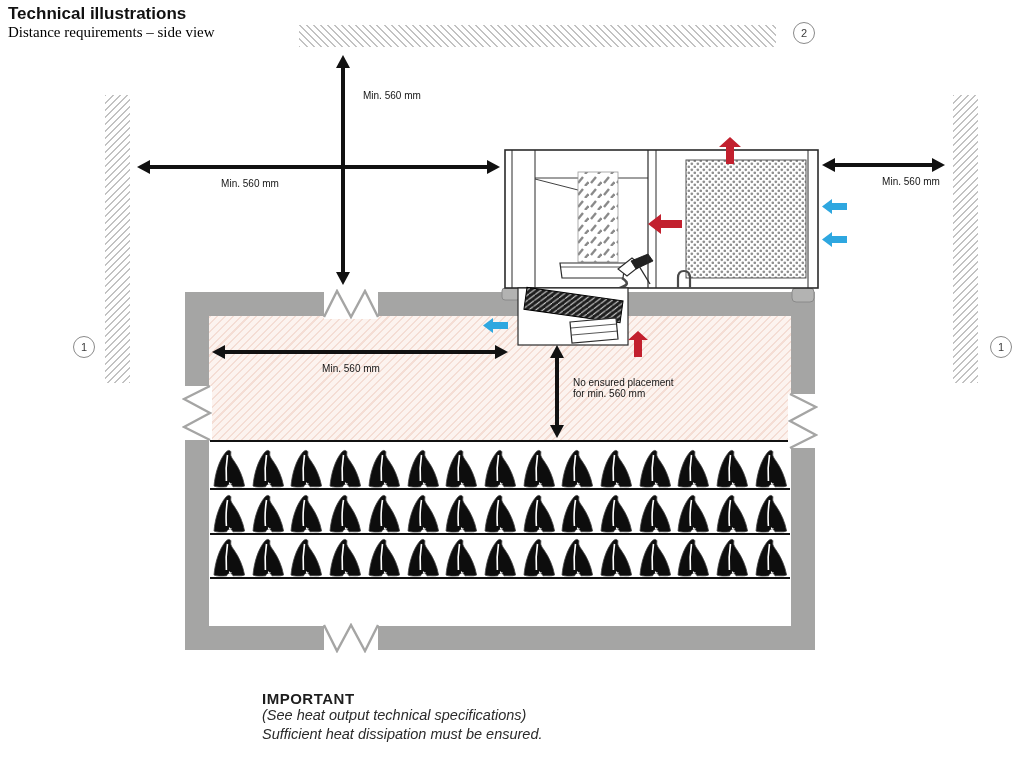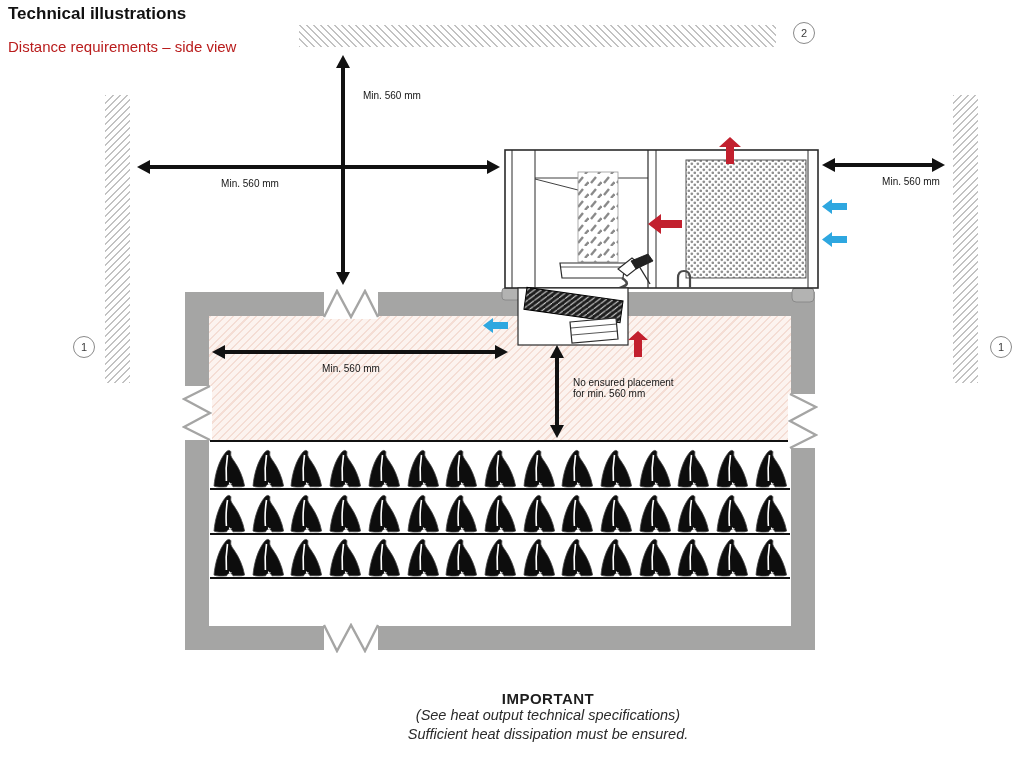--- a/index.html
+++ b/index.html
@@ -1,21 +1,21 @@
 <!DOCTYPE html>
 <html><head>
 <meta charset="utf-8">
 <style>
   html,body{margin:0;padding:0;}
   body{font-family:"Liberation Sans",sans-serif;background:#fff;}
   .stage{position:relative;width:1024px;height:761px;background:#fff;overflow:hidden;}
 
   
   .title{position:absolute;left:8px;top:4px;font-size:17px;font-weight:bold;color:#111;text-align:right;}
-  .subtitle{position:absolute;left:8px;top:38px;font-size:15px;color:#b91c1c;}
+  .subtitle{position:absolute;left:8px;top:24px;font-size:15px;color:#000000;font-family:Liberation Serif, serif;}
 
   
   .hatch-ceiling{position:absolute;background:repeating-linear-gradient(45deg,#c2c2c2 0 1.4px,transparent 1.4px 5px);}
   .hatch-wall{position:absolute;background:repeating-linear-gradient(135deg,#c2c2c2 0 1.4px,transparent 1.4px 5px);}
 
   
   .callout{position:absolute;width:20px;height:20px;border:1.3px solid #8a8a8a;border-radius:50%;
            display:flex;align-items:center;justify-content:center;font-size:11px;color:#3c3c3c;background:#fff;z-index:7;}
 
   
@@ -41,21 +41,21 @@
   .shelf-line{position:absolute;height:2px;background:#111;z-index:2;}
   .ham-row{position:absolute;display:flex;justify-content:space-between;z-index:2;}
   .ham{width:36px;height:40px;display:block;}
   .break{position:absolute;z-index:3;}
 
   
   .unit-svg{position:absolute;z-index:4;}
   .flow{position:absolute;z-index:6;}
 
   
-  .footer{position:absolute;left:268px;top:690px;width:560px;text-align:center;color:#1d1d1d;z-index:6;}
+  .footer{position:absolute;left:262px;top:690px;width:560px;color:#1d1d1d;z-index:6;}
   .footer .imp{font-size:15px;font-weight:bold;letter-spacing:.5px;}
   .footer .note{font-size:14.5px;font-style:italic;margin-top:3px;color:#2a2a2a;}
 </style>
 </head>
 <body>
 
 <div class="stage">
 
   <svg width="0" height="0" style="position:absolute" aria-hidden="true">
     <defs>

